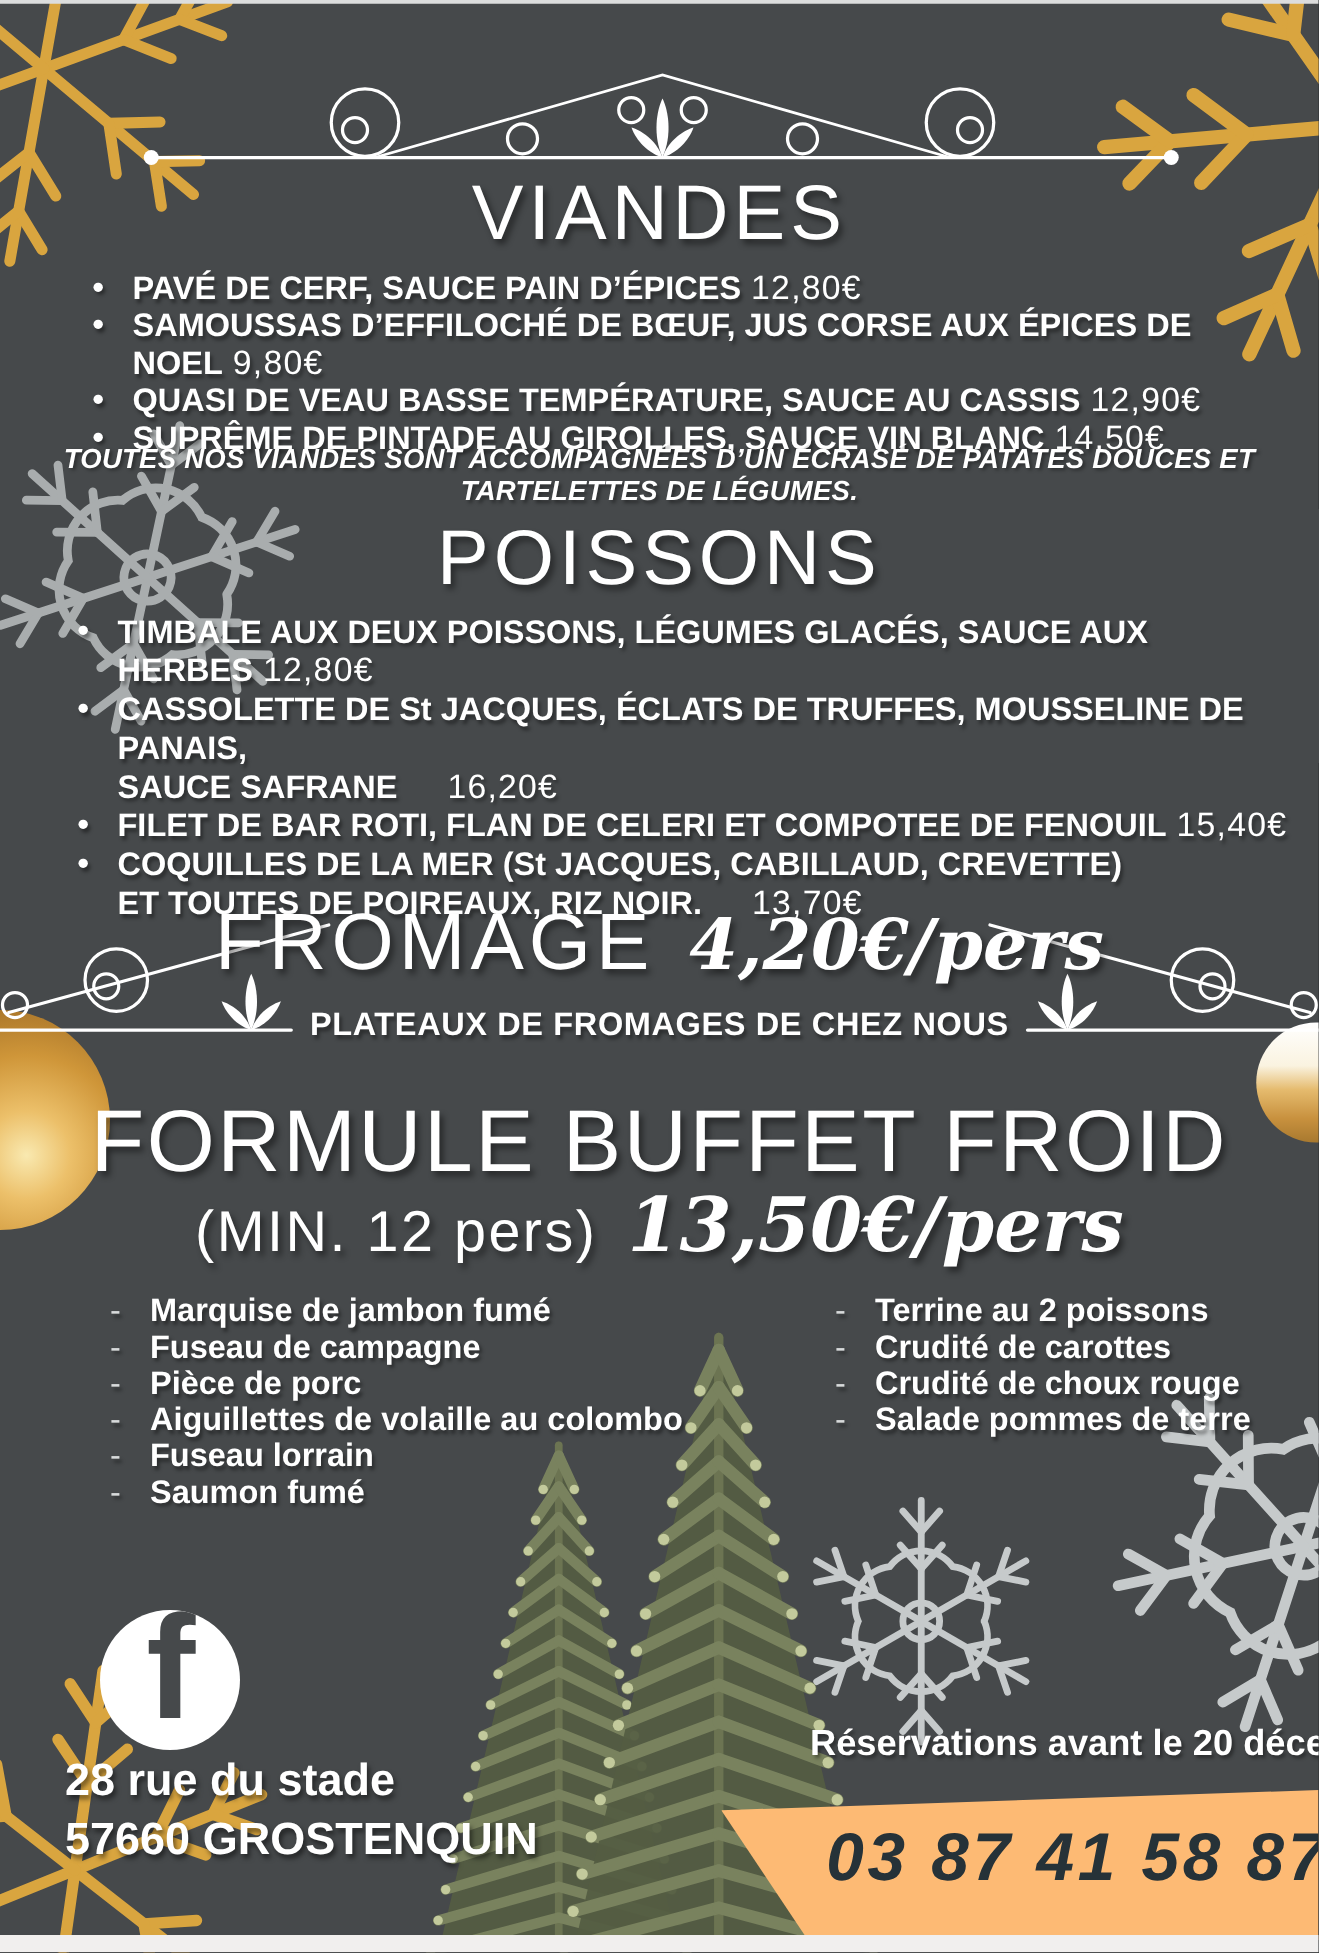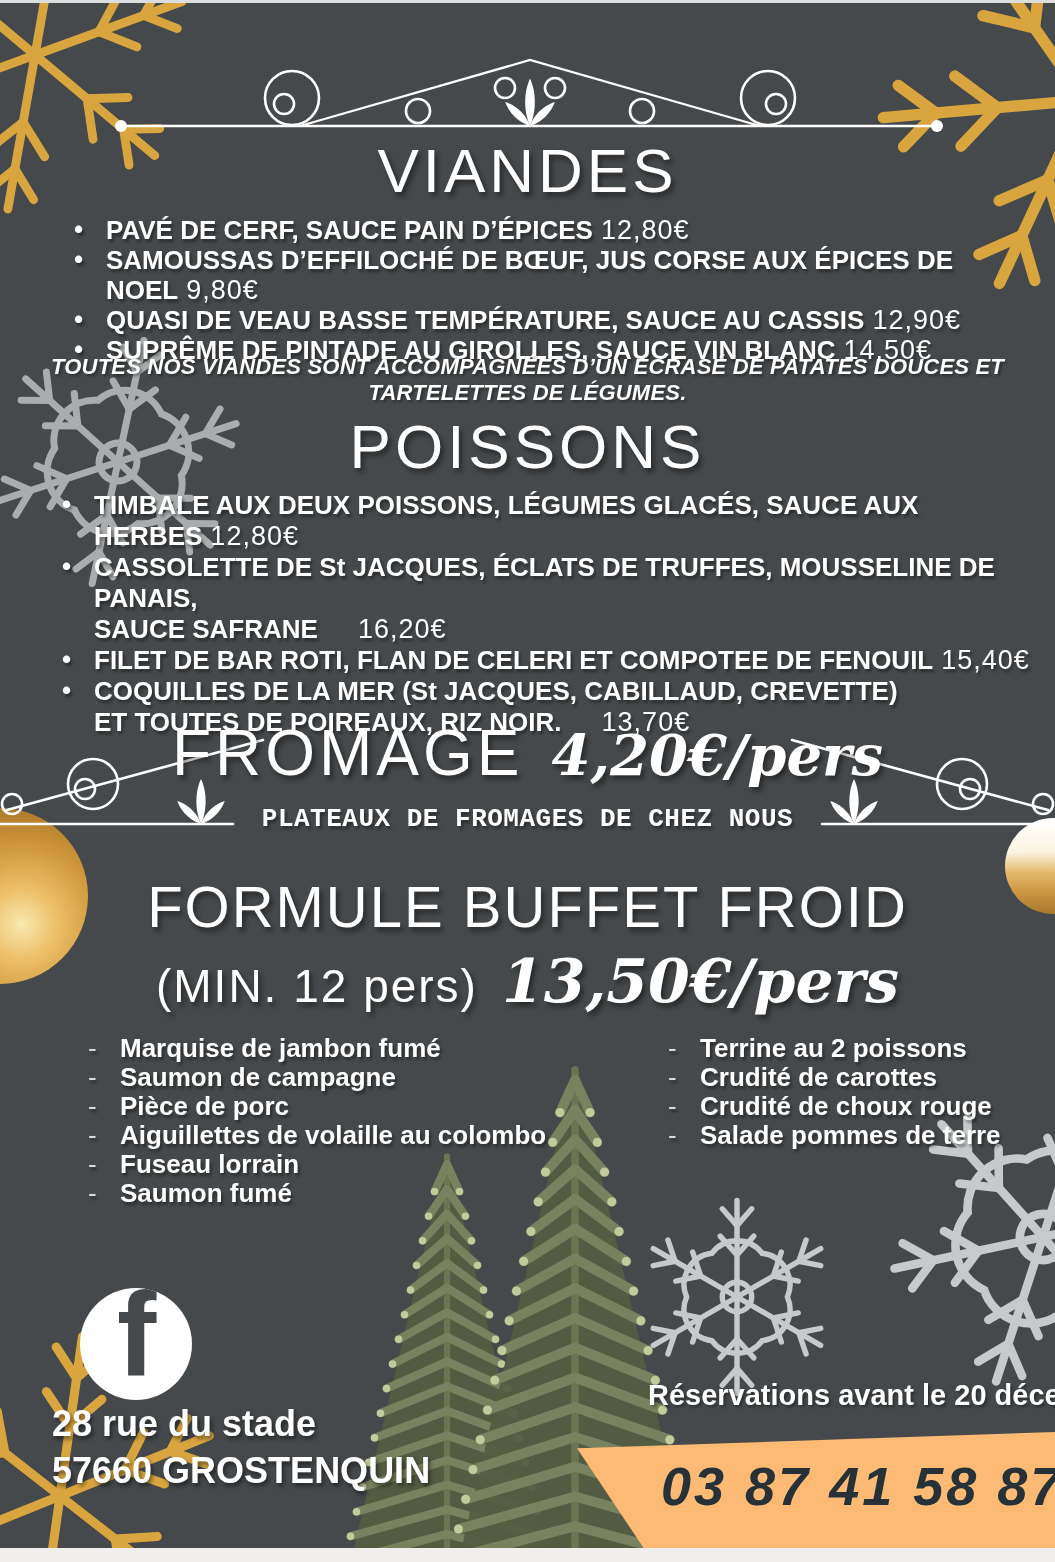--- a/index.html
+++ b/index.html
@@ -15,21 +15,21 @@
   .bottom-strip{left:0;top:1548px;width:100%;height:14px;background:#f1efee;z-index:8;}
 
   
   .big-title{
     left:0;width:100%;text-align:center;letter-spacing:4px;
     font-weight:400;font-size:62px;line-height:1;z-index:5;
     text-shadow:3px 4px 5px rgba(0,0,0,.45);
   }
   .viandes-title{top:140px;}
   .poissons-title{top:416px;}
-  .buffet-title{top:878px;font-size:58px;letter-spacing:2px;}
+  .buffet-title{top:878px;font-size:70px;letter-spacing:2px;}
 
   
   .menu-list{z-index:5;}
   .viandes-list{left:72px;top:215px;width:980px;}
   .poissons-list{left:60px;top:490px;width:995px;}
   .m-item{position:relative;padding-left:34px;font-weight:700;font-size:26px;line-height:30px;
     text-shadow:2px 3px 3px rgba(0,0,0,.4);}
   .poissons-list .m-item{line-height:31px;}
   .m-item .bullet{position:absolute;left:2px;top:-1px;font-size:26px;}
   .m-cont{font-weight:700;}
@@ -41,21 +41,21 @@
     font-style:italic;font-weight:700;font-size:22px;letter-spacing:.2px;
     text-shadow:2px 2px 3px rgba(0,0,0,.4);
   }
 
   
   .fromage-row{left:0;top:716px;width:100%;display:flex;justify-content:center;
     align-items:baseline;gap:28px;z-index:5;text-shadow:3px 4px 5px rgba(0,0,0,.45);}
   .fromage-title{font-size:64px;font-weight:400;letter-spacing:4px;}
   .slab-price{font-family:"DejaVu Serif",serif;font-style:italic;font-weight:700;font-size:56px;}
   .fromage-sub{left:0;top:804px;width:100%;text-align:center;font-size:26px;font-weight:700;
-    letter-spacing:.5px;z-index:5;text-shadow:2px 3px 3px rgba(0,0,0,.4);font-family:Liberation Mono, monospace;}
+    letter-spacing:.5px;z-index:5;text-shadow:2px 3px 3px rgba(0,0,0,.4);}
 
   
   .buffet-sub{left:0;top:946px;width:100%;display:flex;justify-content:center;
     align-items:baseline;gap:24px;z-index:5;text-shadow:3px 4px 5px rgba(0,0,0,.45);}
   .buffet-min{font-size:46px;font-weight:400;letter-spacing:2px;}
   .buffet-price{font-size:60px;}
   .buffet-col{z-index:5;font-size:26px;line-height:29px;font-weight:700;
     text-shadow:2px 3px 3px rgba(0,0,0,.4);}
   .buffet-left{left:88px;top:1034px;width:570px;}
   .buffet-right{left:668px;top:1034px;width:387px;}
@@ -255,21 +255,21 @@
     <span class="buffet-min">(MIN. 12 pers)</span>
     <span class="slab-price buffet-price">13,50€/pers</span>
   </div>
   <div class="abs buffet-col buffet-left">
     <div class="b-row">
         <span class="b-dash">-</span>
         <span>Marquise de jambon fumé</span>
       </div>
     <div class="b-row">
         <span class="b-dash">-</span>
-        <span>Saumon de campagne</span>
+        <span>Fuseau de campagne</span>
       </div>
     <div class="b-row">
         <span class="b-dash">-</span>
         <span>Pièce de porc</span>
       </div>
     <div class="b-row">
         <span class="b-dash">-</span>
         <span>Aiguillettes de volaille au colombo</span>
       </div>
     <div class="b-row">

